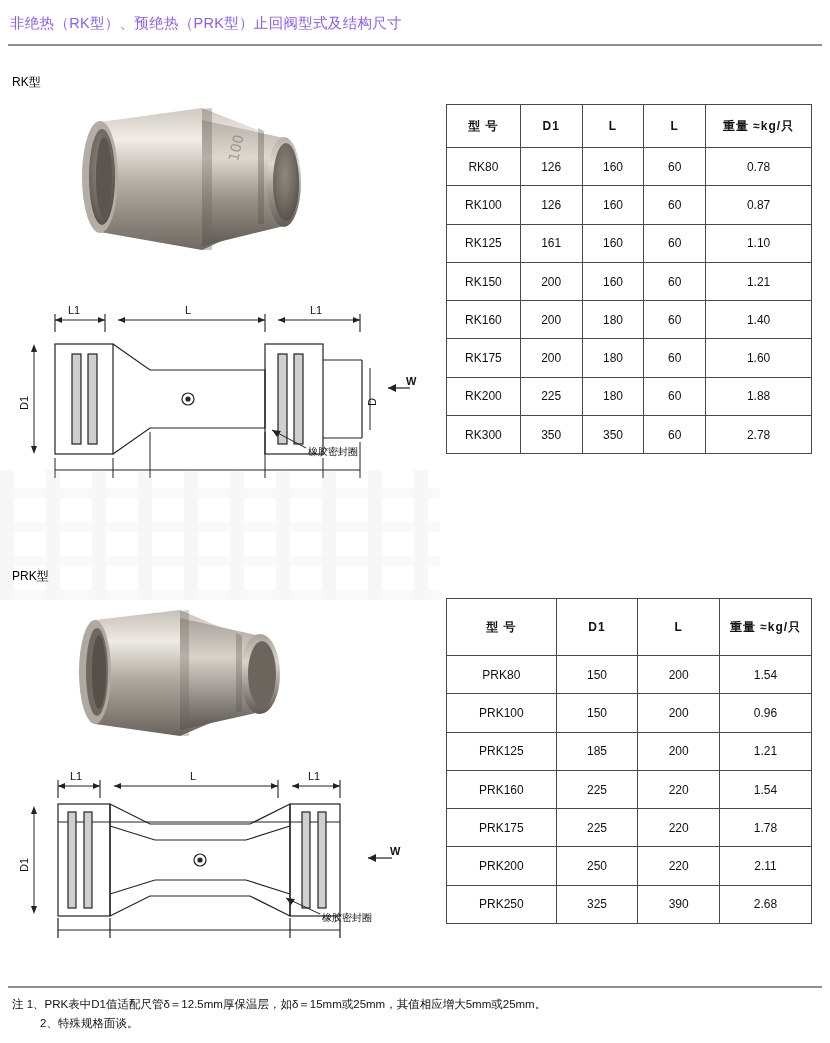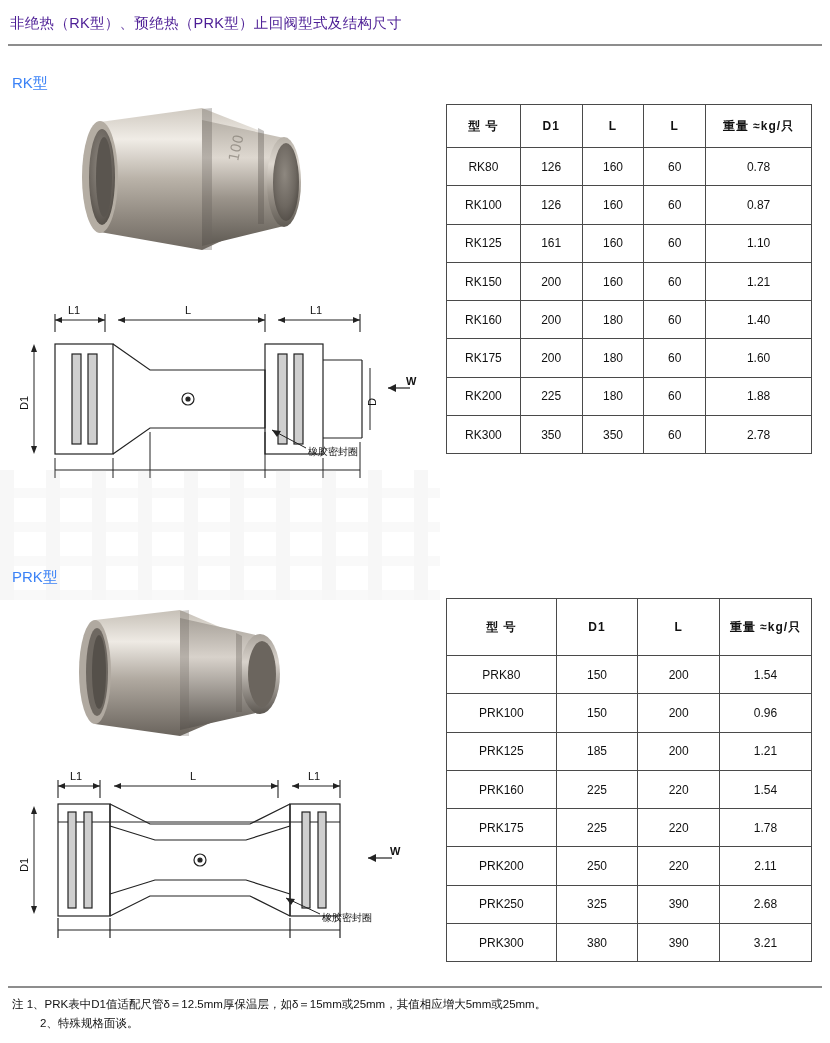--- a/index.html
+++ b/index.html
@@ -21,37 +21,37 @@
     height: 1043px;
   }
 
   
   .doc-title {
     position: absolute;
     left: 10px;
     top: 14px;
     font-size: 14.5px;
     letter-spacing: 0.3px;
-    color: #4c1d95;
+    color: #8b5cf6;
     white-space: nowrap;
   }
   .title-rule {
     position: absolute;
     left: 8px;
     top: 44px;
     width: 814px;
     height: 2px;
     background: #8d8d8d;
   }
 
   
   .section-label {
     position: absolute;
-    font-size: 15px;
-    color: #3b82f6;
+    font-size: 12px;
+    color: #000000;
   }
   #label-rk { left: 12px; top: 74px; }
   #label-prk { left: 12px; top: 568px; }
 
   
   .photo {
     position: absolute;
     overflow: hidden;
   }
   #photo-rk { left: 52px; top: 100px; width: 270px; height: 180px; }
@@ -504,26 +504,20 @@
           <td>250</td>
           <td>220</td>
           <td>2.11</td>
         </tr>
       <tr>
           <td>PRK250</td>
           <td>325</td>
           <td>390</td>
           <td>2.68</td>
         </tr>
-      <tr>
-          <td>PRK300</td>
-          <td>380</td>
-          <td>390</td>
-          <td>3.21</td>
-        </tr>
     </tbody>
   </table>
 
   <div class="footer-rule"></div>
   <div class="note" id="note-1">注  1、PRK表中D1值适配尺管δ＝12.5mm厚保温层，如δ＝15mm或25mm，其值相应增大5mm或25mm。</div>
   <div class="note" id="note-2">2、特殊规格面谈。</div>
 
 </div>
 
 </body></html>

